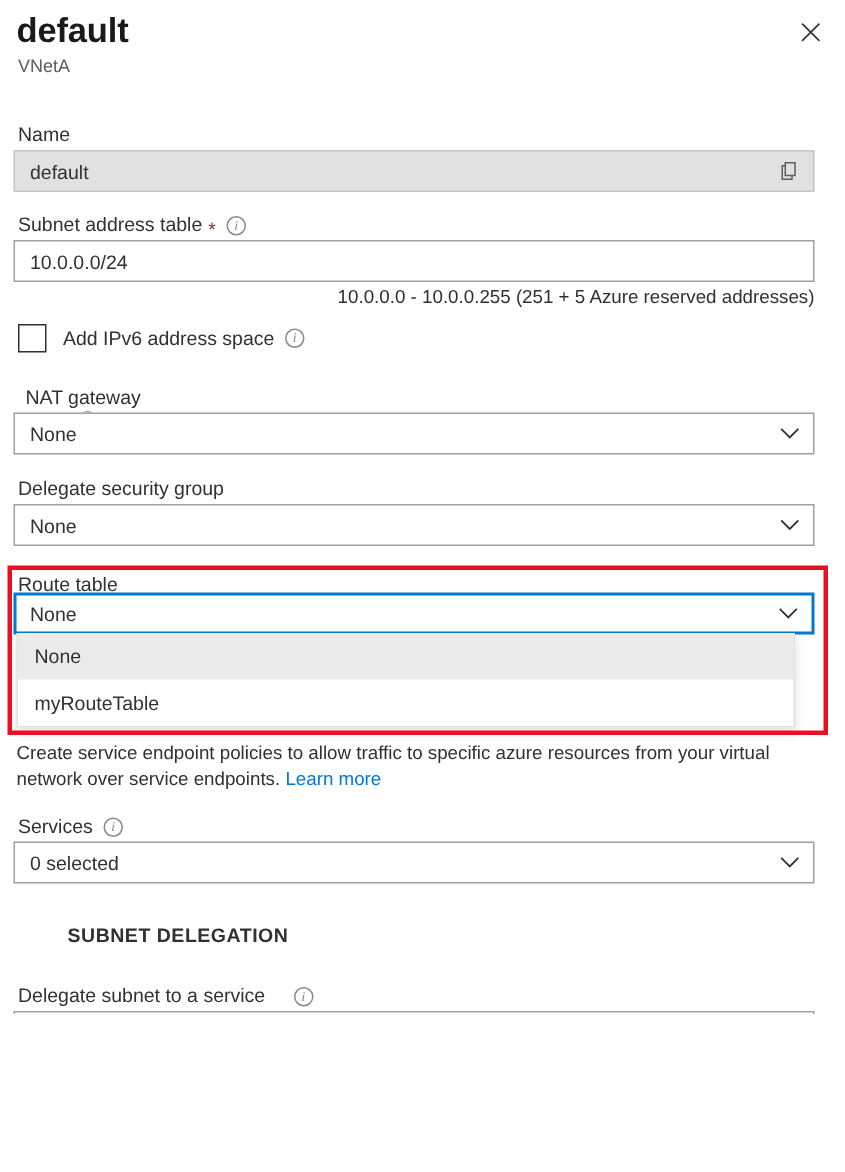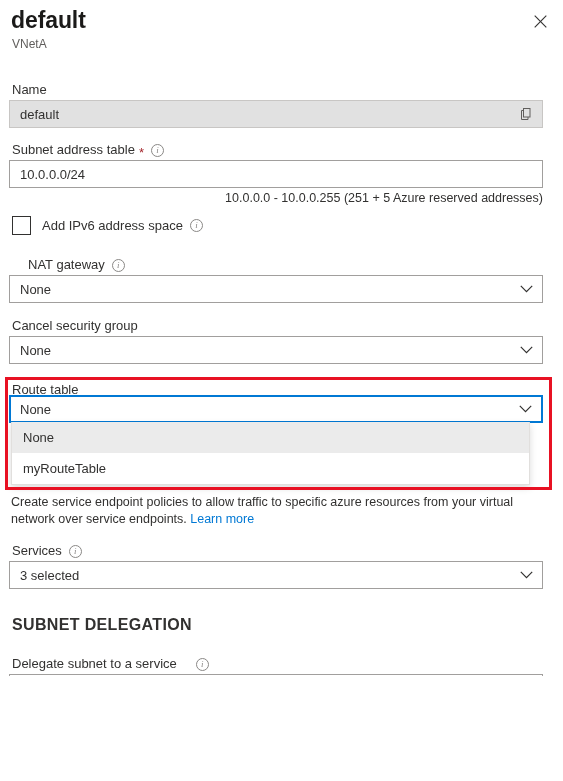--- a/index.html
+++ b/index.html
@@ -215,25 +215,26 @@
   }
   .para a {
     color: #0078d4;
     text-decoration: none;
     cursor: pointer;
   }
 
   
   .section-heading {
     position: absolute;
-    font-size: 16px;
+    font-size: 13px;
     font-weight: 700;
     letter-spacing: 0.35px;
     color: #323130;
     text-transform: uppercase;
+    margin-left: 33px;
   }
 
   
   .footer-divider {
     position: absolute;
     left: 0; top: 714px;
     width: 563px;
     height: 1px;
     background: #e1dfdd;
   }
@@ -306,37 +307,37 @@
   <div class="checkbox-row" style="left:12px; top:216px;">
     <span class="checkbox-box"></span>
     <span class="checkbox-label">
       <span>Add IPv6 address space</span>
       <span class="info-icon">
           <i>i</i>
         </span>
     </span>
   </div>
 
-  <div class="field-label" style="left:28px; top:256px;">
+  <div class="field-label" style="left:17px; top:256px;flex-direction:column;">
     <span>NAT gateway</span>
     <span class="info-icon">
         <i>i</i>
       </span>
   </div>
   <div class="combo" style="left:9px; top:275px; width:534px;">
     <span>None</span>
     <span class="chev">
       <svg width="13" height="8" viewBox="0 0 13 8" fill="none" stroke="currentColor" stroke-width="1.2">
         <path d="M0.8 0.9 L6.5 6.6 L12.2 0.9"></path>
       </svg>
     </span>
   </div>
 
   <div class="field-label" style="left:12px; top:317px;">
-    <span>Cancel security group</span>
+    <span>Delegate security group</span>
   </div>
   <div class="combo" style="left:9px; top:336px; width:534px;">
     <span>None</span>
     <span class="chev">
       <svg width="13" height="8" viewBox="0 0 13 8" fill="none" stroke="currentColor" stroke-width="1.2">
         <path d="M0.8 0.9 L6.5 6.6 L12.2 0.9"></path>
       </svg>
     </span>
   </div>
 
@@ -368,21 +369,21 @@
     <a>Learn more</a>
   </div>
 
   <div class="field-label" style="left:12px; top:542px;">
     <span>Services</span>
     <span class="info-icon">
         <i>i</i>
       </span>
   </div>
   <div class="combo" style="left:9px; top:561px; width:534px;">
-    <span>3 selected</span>
+    <span>0 selected</span>
     <span class="chev">
       <svg width="13" height="8" viewBox="0 0 13 8" fill="none" stroke="currentColor" stroke-width="1.2">
         <path d="M0.8 0.9 L6.5 6.6 L12.2 0.9"></path>
       </svg>
     </span>
   </div>
 
   <div class="section-heading" style="left:12px; top:616px;">SUBNET DELEGATION</div>
 
   <div class="field-label" style="left:12px; top:655px;gap:12px;">

